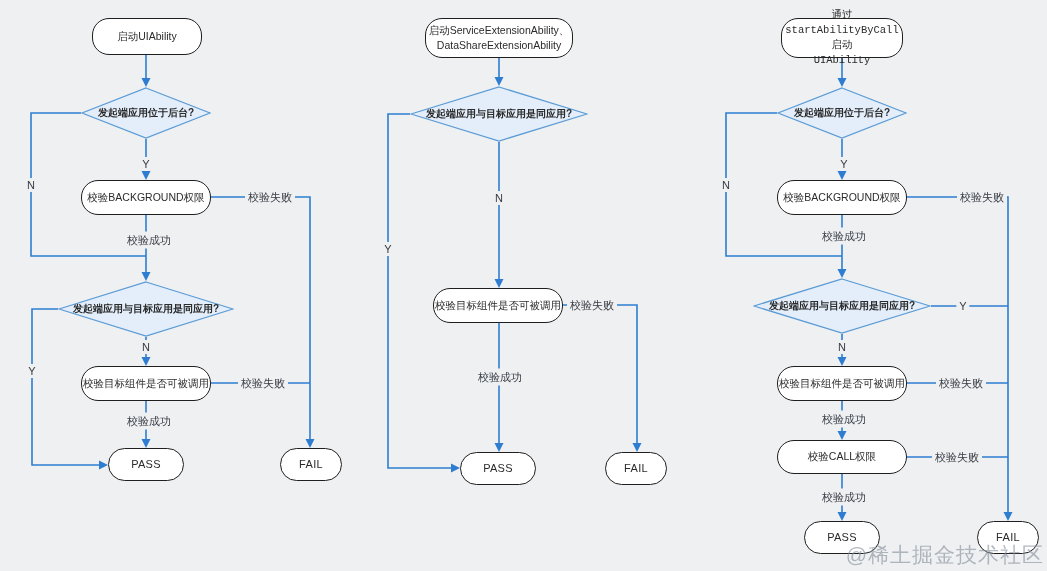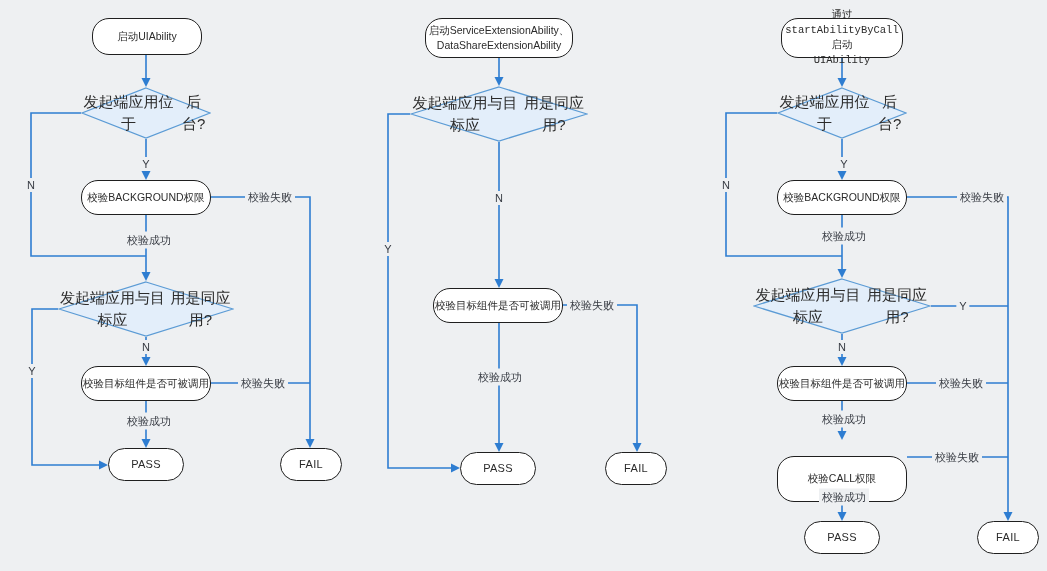--- a/index.html
+++ b/index.html
@@ -27,21 +27,21 @@
     background:#ffffff;
     border:1.6px solid #1f1f1f;
     border-radius:17px;
   }
   .node.terminal{font-size:11px;letter-spacing:.3px;}
   .diamond-wrap{position:absolute;}
   .diamond-wrap svg{position:absolute;left:0;top:0;}
   .diamond-text{
     position:absolute;left:0;top:0;right:0;bottom:0;
     display:flex;align-items:center;justify-content:center;
-    text-align:center;color:#2b2b2b;font-size:15px;line-height:1.45;
+    text-align:center;color:#2b2b2b;font-size:10px;line-height:1.45;font-weight:bold;
   }
   .edge-label{
     position:absolute;
     transform:translate(-50%,-50%);
     background:#eef0f2;
     color:#383c44;
     font-size:11px;
     padding:1px 3px;
     white-space:nowrap;
   }
@@ -235,21 +235,21 @@
         </svg>
         <div class="diamond-text">
           <span>发起端应用与目标应</span>
           <br>
           <span>用是同应用?</span>
         </div>
       </div>
       <div class="node rounded" style="left: 777px; top: 366px; width: 130px; height: 35px;">
         <div><span>校验目标组件是否可被调用</span></div>
       </div>
-      <div class="node rounded" style="left: 777px; top: 456px; width: 130px; height: 46px;">
+      <div class="node rounded" style="left: 777px; top: 440px; width: 130px; height: 34px;">
         <div><span>校验CALL权限</span></div>
       </div>
       <div class="node rounded terminal" style="left: 804px; top: 521px; width: 76px; height: 33px;">
         <div><span>PASS</span></div>
       </div>
       <div class="node rounded terminal" style="left: 977px; top: 521px; width: 62px; height: 33px;">
         <div><span>FAIL</span></div>
       </div>
     </div>
   <div id="label-layer">
@@ -269,13 +269,14 @@
       <span class="edge-label" style="left: 726px; top: 185px;">N</span>
       <span class="edge-label" style="left: 844px; top: 236px;">校验成功</span>
       <span class="edge-label" style="left: 982px; top: 197px;">校验失败</span>
       <span class="edge-label" style="left: 963px; top: 306px;">Y</span>
       <span class="edge-label" style="left: 842px; top: 347px;">N</span>
       <span class="edge-label" style="left: 961px; top: 383px;">校验失败</span>
       <span class="edge-label" style="left: 844px; top: 419px;">校验成功</span>
       <span class="edge-label" style="left: 957px; top: 457px;">校验失败</span>
       <span class="edge-label" style="left: 844px; top: 497px;">校验成功</span>
     </div>
+  <div class="watermark">@稀土掘金技术社区</div>
 </div>
 
 </body></html>

